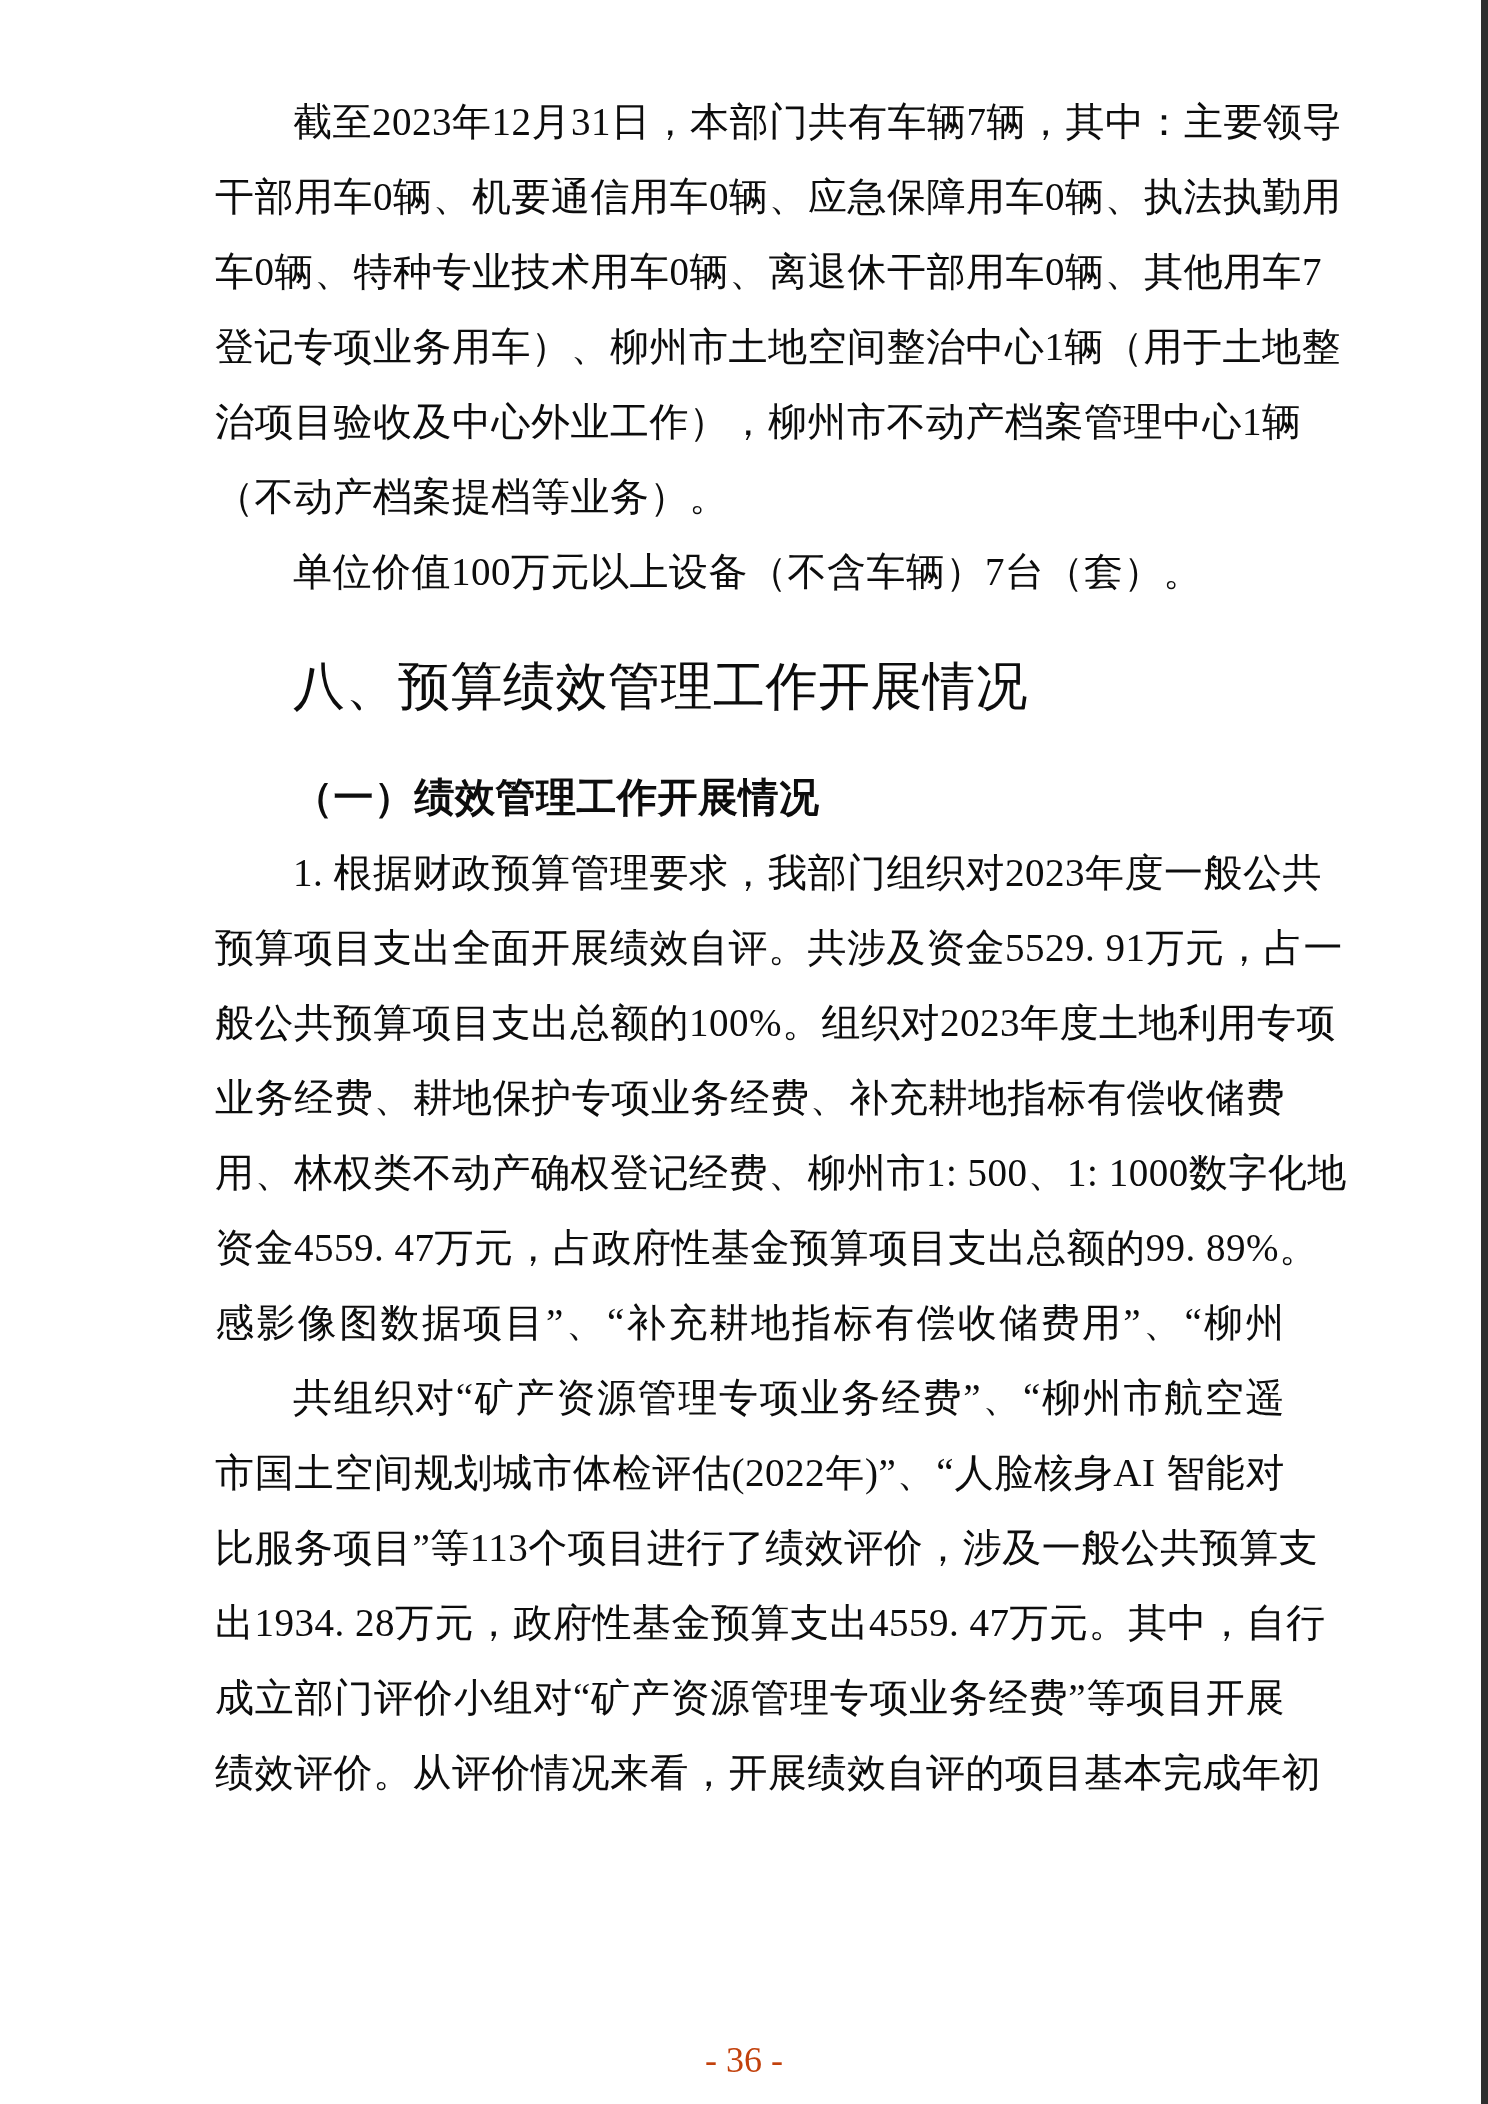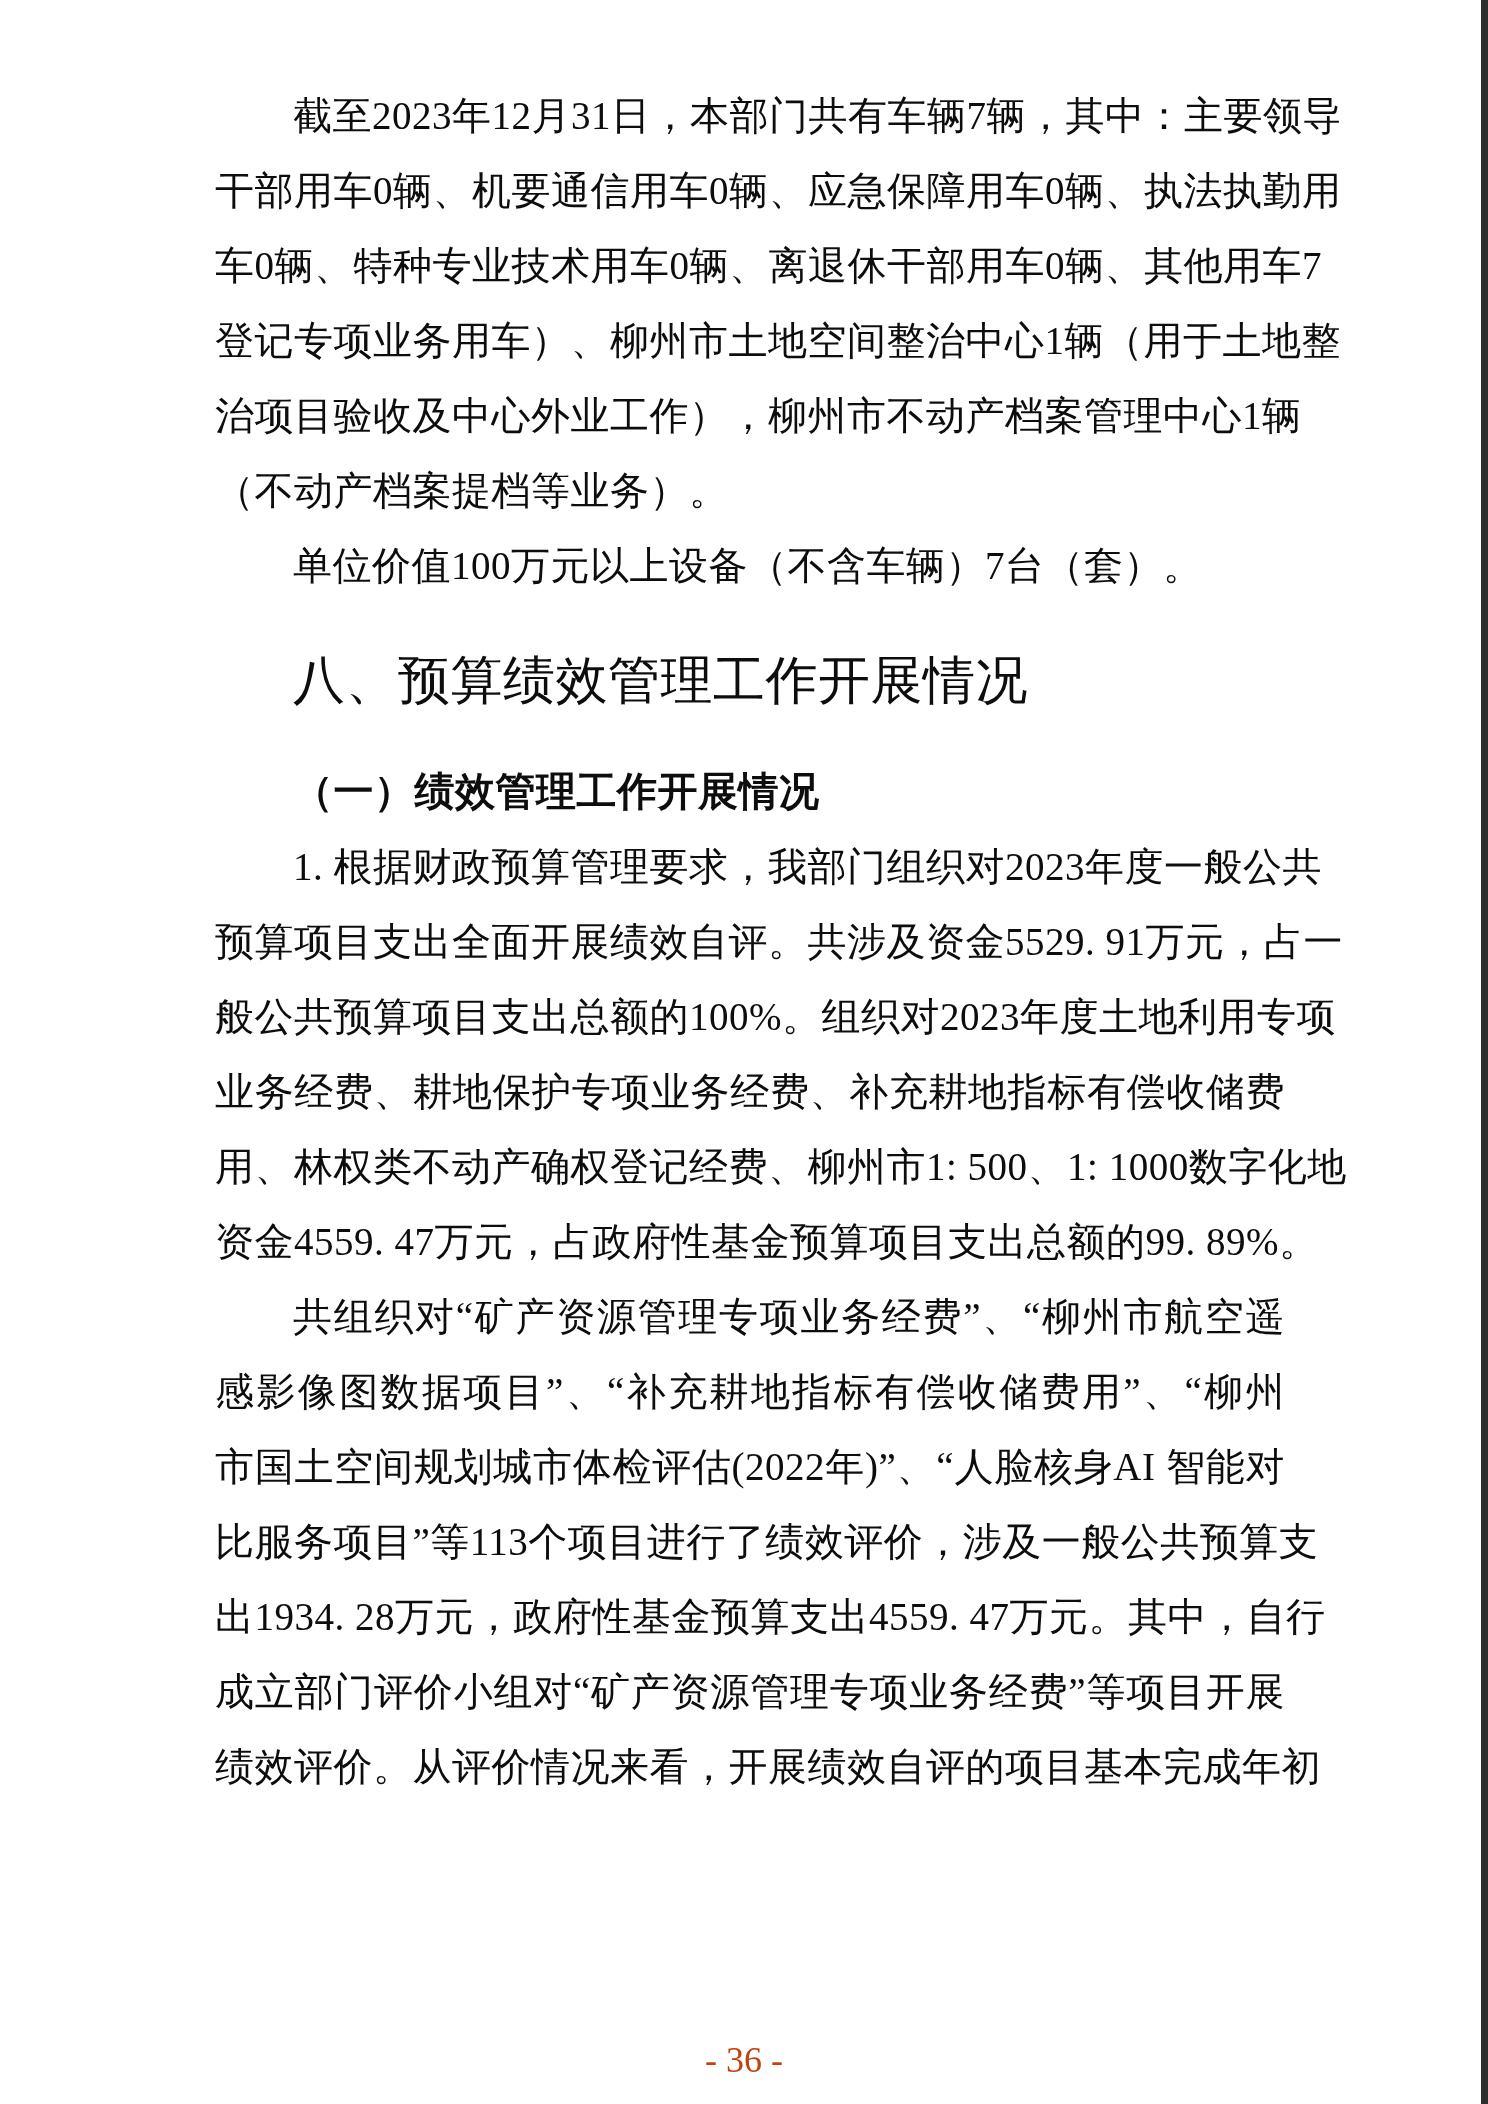--- a/index.html
+++ b/index.html
@@ -10,21 +10,21 @@
     overflow:hidden;
     font-family:"Liberation Serif","DejaVu Serif",serif;
     color:#0d0d0d;
   }
   .scan-edge{
     position:absolute;top:0;right:0;width:7px;height:2104px;
     background:#2e2e2e;
   }
   .doc{
     position:absolute;
-    left:215px;top:78px;
+    left:215px;top:84px;
     width:1070px;
   }
   .line{
     display:block;
     height:75px;
     line-height:75px;
     font-size:39px;
     letter-spacing:0.5px;
     text-align:justify;
     text-align-last:justify;
@@ -66,22 +66,22 @@
       <div class="line body para-end">（不动产档案提档等业务）。</div>
       <div class="line body indent para-end">单位价值100万元以上设备（不含车辆）7台（套）。</div>
       <div class="line heading-1 indent para-end">八、预算绩效管理工作开展情况</div>
       <div class="line heading-2 indent para-end">（一）绩效管理工作开展情况</div>
       <div class="line body indent">1. 根据财政预算管理要求，我部门组织对2023年度一般公共</div>
       <div class="line body">预算项目支出全面开展绩效自评。共涉及资金5529. 91万元，占一</div>
       <div class="line body">般公共预算项目支出总额的100%。组织对2023年度土地利用专项</div>
       <div class="line body">业务经费、耕地保护专项业务经费、补充耕地指标有偿收储费</div>
       <div class="line body">用、林权类不动产确权登记经费、柳州市1: 500、1: 1000数字化地</div>
       <div class="line body para-end">资金4559. 47万元，占政府性基金预算项目支出总额的99. 89%。</div>
+      <div class="line body">感影像图数据项目”、“补充耕地指标有偿收储费用”、“柳州</div>
       <div class="line body indent">共组织对“矿产资源管理专项业务经费”、“柳州市航空遥</div>
-      <div class="line body">感影像图数据项目”、“补充耕地指标有偿收储费用”、“柳州</div>
       <div class="line body">市国土空间规划城市体检评估(2022年)”、“人脸核身AI 智能对</div>
       <div class="line body">比服务项目”等113个项目进行了绩效评价，涉及一般公共预算支</div>
       <div class="line body">出1934. 28万元，政府性基金预算支出4559. 47万元。其中，自行</div>
       <div class="line body">成立部门评价小组对“矿产资源管理专项业务经费”等项目开展</div>
       <div class="line body">绩效评价。从评价情况来看，开展绩效自评的项目基本完成年初</div>
     </div>
   <div class="footer">- 36 -</div>
   <div class="scan-edge"></div>
 </div>
 

